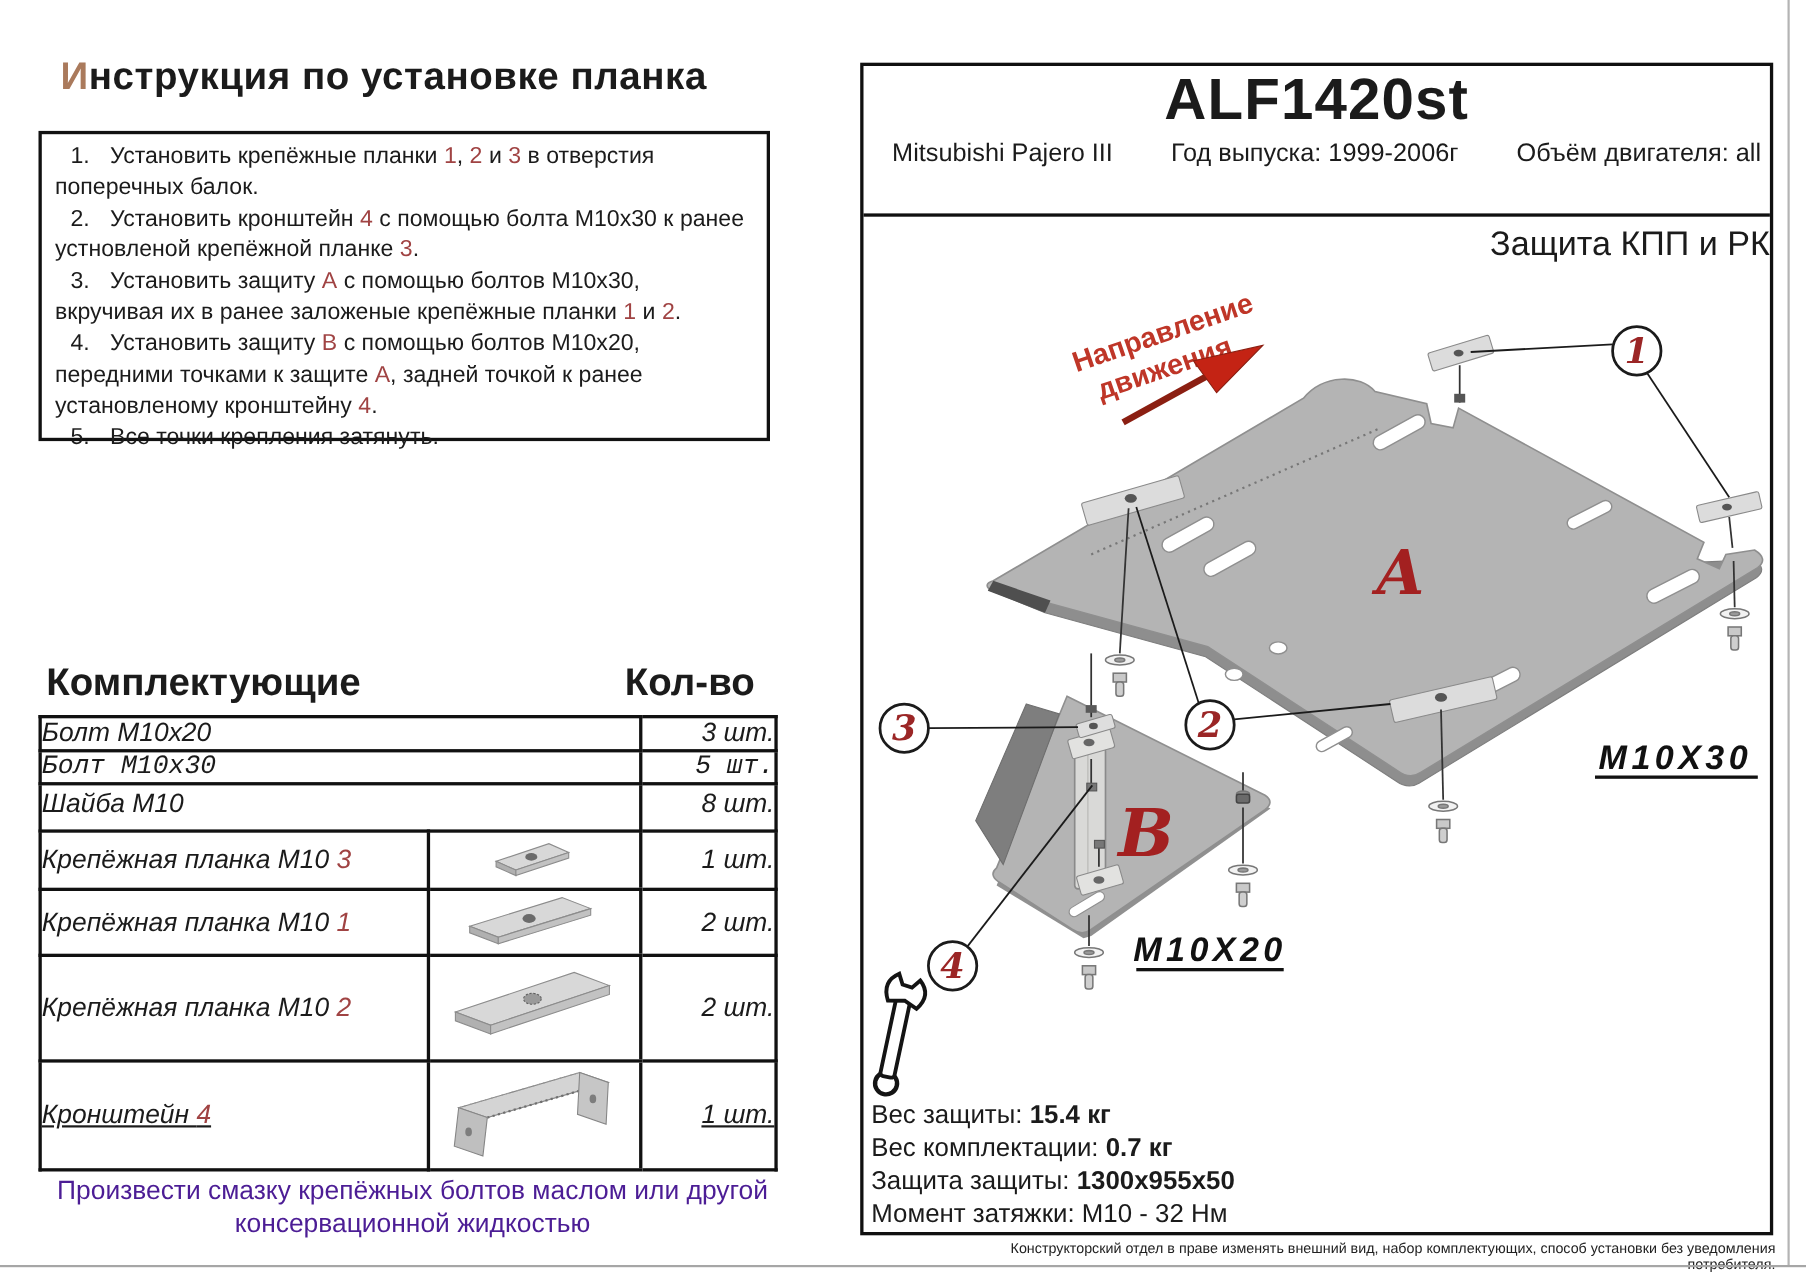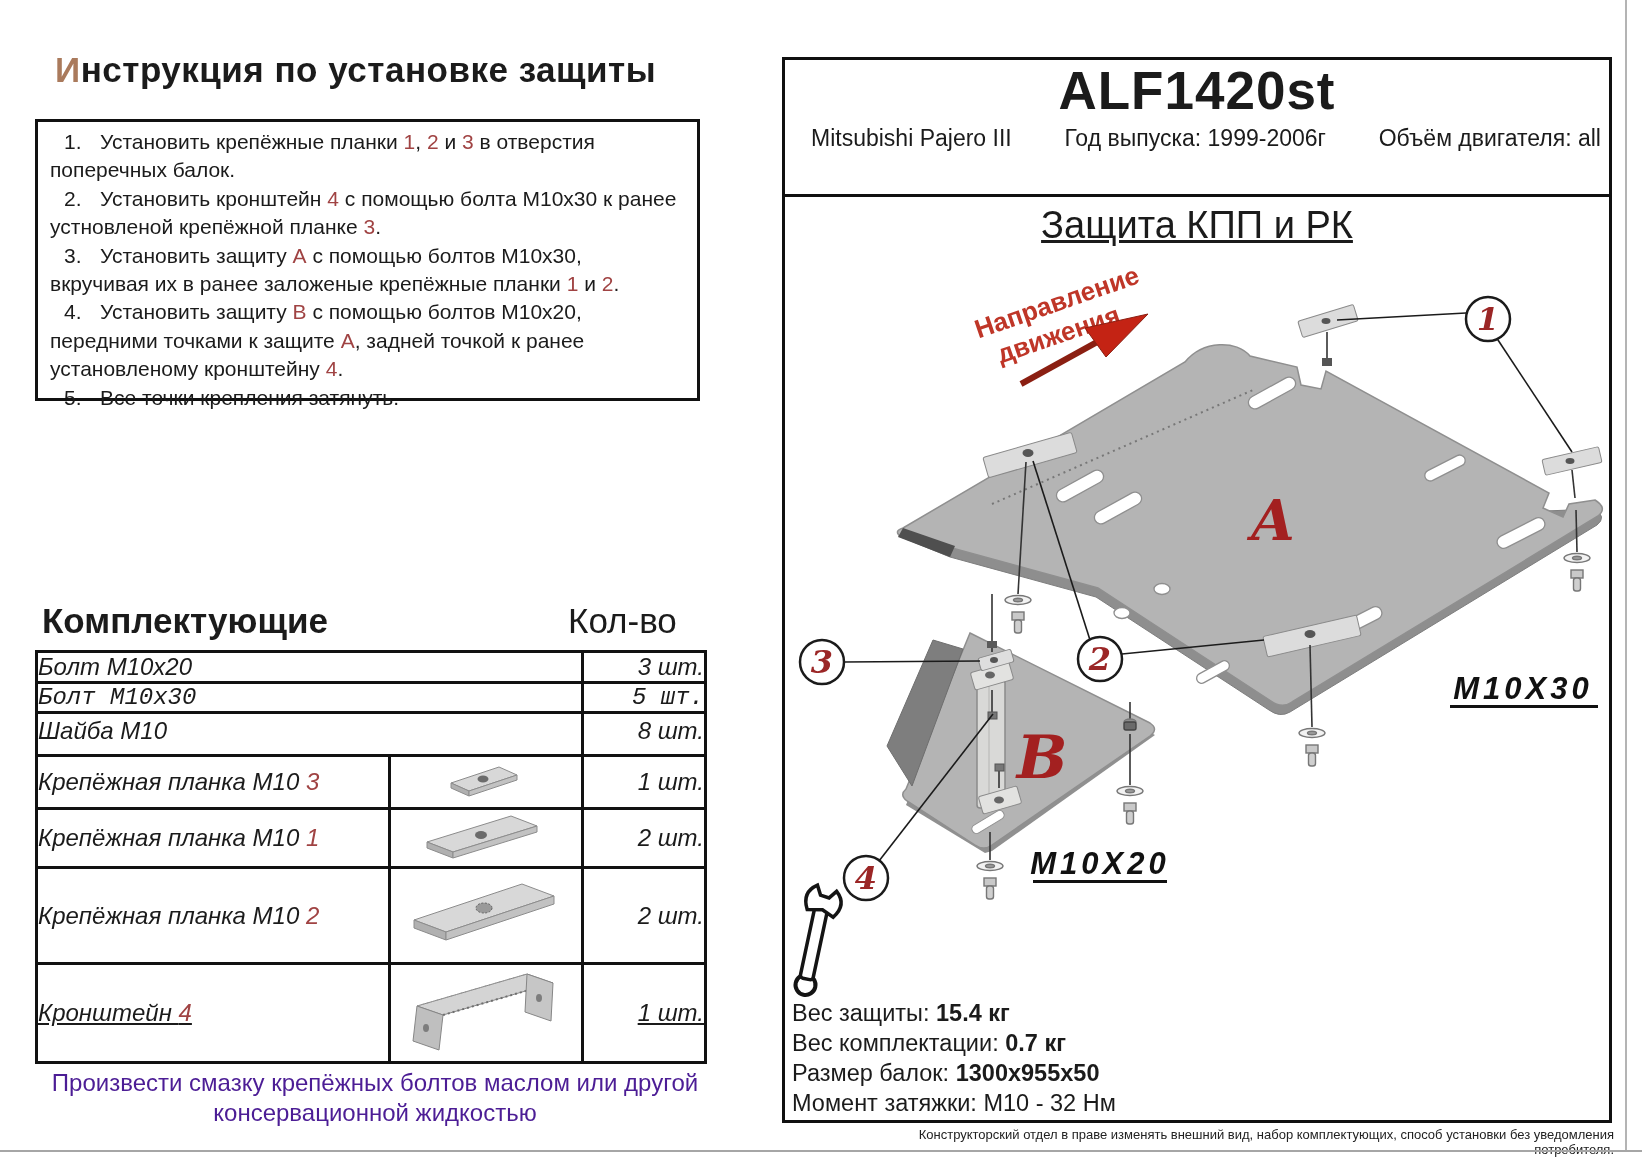--- a/index.html
+++ b/index.html
@@ -11,61 +11,61 @@
   .doc-title{left:55px;top:50px;font-size:35px;font-weight:600;letter-spacing:.5px;margin:0;}
   .doc-title .accent{color:#aa7a5c;}
 
   .instr-box{left:35px;top:119px;width:665px;height:282px;border:3px solid #111;
              box-sizing:border-box;padding:6px 14px 0 12px;font-size:21px;line-height:28.4px;}
   .ins{margin:0;text-indent:14px;}
   .inum{display:inline-block;min-width:36px;text-indent:0;}
   .rnum,.red{color:#a04343;}
 
   .parts-head-name{left:42px;top:601px;font-size:35px;font-weight:bold;margin:0;}
-  .parts-head-qty{left:568px;top:601px;font-size:35px;font-weight:normal;margin:0;}
+  .parts-head-qty{left:568px;top:601px;font-size:35px;font-weight:bold;margin:0;}
 
   table.parts{position:absolute;left:35px;top:650px;width:672px;border-collapse:collapse;}
   table.parts td{border:3px solid #111;font-style:italic;font-size:24px;padding:0;}
   td.cname{padding-left:13px;vertical-align:middle;}
   td.cimg{width:190px;text-align:center;vertical-align:middle;border-left:none!important;border-right:none!important;}
   td.cqty{width:120px;text-align:right;padding-right:26px;vertical-align:middle;}
   tr.r1 td{height:25px;} tr.r2 td{height:27px;font-family:Liberation Mono, monospace;} tr.r3 td{height:37px;vertical-align:top;padding-top:3px;margin-left:17px;}
   tr.r4 td{height:50px;} tr.r5 td{height:56px;} tr.r6 td{height:93px;} tr.r7 td{height:96px;text-decoration:underline;}
   td.cimg{vertical-align:middle;}
   .note-red{left:35px;top:1064px;width:672px;text-align:center;font-size:24px;line-height:30px;
             color:#4c1d95;margin:4px;}
 
   
   .main-box{left:782px;top:57px;width:830px;height:1066px;border:3px solid #101010;box-sizing:border-box;}
   .hdr{height:128px;border-bottom:3px solid #101010;box-sizing:content-box;}
   .hdr-code{margin:6px 0 0 0;text-align:center;font-size:53px;font-weight:bold;line-height:50px;letter-spacing:1px;}
   .hdr-sub{display:flex;justify-content:space-between;align-items:baseline;
            padding:9px 8px 0 26px;font-size:23px;}
-  .drawing-title{margin:7px 0 0 0;text-align:center;font-size:38px;text-decoration:underline;}
+  .drawing-title{margin:7px 0 0 0;text-align:right;font-size:31px;}
 
   .specs{left:792px;top:998px;font-size:23.5px;line-height:30px;}
   .specs b{font-weight:bold;}
   .footer-note{right:28px;top:1127px;width:760px;text-align:right;font-size:13px;color:#222;}
 
   .scan-hline{left:0;top:1150px;width:1642px;height:2px;background:#a6a6a6;}
   .scan-vline{left:1625px;top:0;width:2px;height:1150px;background:#b4b4b4;}
 
   
   svg text{font-family:"Liberation Sans",sans-serif;}
   .svg-callout{font-family:"DejaVu Serif",serif;font-style:italic;font-weight:bold;font-size:32px;fill:#9b2626;}
   .svg-letter{font-family:"DejaVu Serif",serif;font-style:italic;font-weight:bold;fill:#a32020;}
   .svg-boltlabel{font-style:italic;font-weight:bold;font-size:31px;letter-spacing:4px;fill:#111;}
   .svg-dir{font-size:26px;font-weight:600;fill:#bf3628;}
   .pline{stroke:#1b1b1b;stroke-width:1.6;}
   .axis{stroke:#333;stroke-width:1.6;}
 </style>
 </head>
 <body>
 
-<h1 class="abs doc-title"><span class="accent">И</span><span>нструкция по установке защиты</span></h1>
+<h1 class="abs doc-title"><span class="accent">И</span><span>нструкция по установке планка</span></h1>
 
 <div class="abs instr-box">
   <p class="ins"><span class="inum">1.</span><span><span>Установить крепёжные планки </span><span class="red">1</span><span>, </span><span class="red">2</span><span> и </span><span class="red">3</span><span> в отверстия поперечных балок.</span></span></p>
   <p class="ins"><span class="inum">2.</span><span><span>Установить кронштейн </span><span class="red">4</span><span> с помощью болта М10х30 к ранее устновленой крепёжной планке </span><span class="red">3</span><span>.</span></span></p>
   <p class="ins"><span class="inum">3.</span><span><span>Установить защиту </span><span class="red">А</span><span> с помощью болтов М10х30, вкручивая их в ранее заложеные крепёжные планки </span><span class="red">1</span><span> и </span><span class="red">2</span><span>.</span></span></p>
   <p class="ins"><span class="inum">4.</span><span><span>Установить защиту </span><span class="red">В</span><span> с помощью болтов М10х20, передними точками к защите </span><span class="red">А</span><span>, задней точкой к ранее установленому кронштейну </span><span class="red">4</span><span>.</span></span></p>
   <p class="ins"><span class="inum">5.</span><span><span>Все точки крепления затянуть.</span></span></p>
 </div>
 
 <h2 class="abs parts-head-name">Комплектующие</h2>
@@ -313,20 +313,20 @@
   <g transform="rotate(12 815 945)">
     <circle cx="814" cy="986" r="10" fill="#fff" stroke="#141414" stroke-width="4"></circle>
     <rect x="807" y="908" width="13" height="72" rx="3" fill="#fff" stroke="#141414" stroke-width="3.5"></rect>
     <path d="M800,912 q-9,-16 5,-26 l5,9 9,1 6,-8 q13,11 2,26 l-12,-5 z" fill="#fff" stroke="#141414" stroke-width="3.5"></path>
   </g>
 </svg>
 
 <div class="abs specs">
   <div><span>Вес защиты: </span><b>15.4 кг</b></div>
   <div><span>Вес комплектации: </span><b>0.7 кг</b></div>
-  <div><span>Размер балок: </span><b>1300x955x50</b></div>
+  <div><span>Защита защиты: </span><b>1300x955x50</b></div>
   <div><span>Момент затяжки:  </span><span>М10 - 32 Нм</span></div>
 </div>
 
 <div class="abs footer-note">Конструкторский отдел в праве изменять внешний вид, набор комплектующих, способ установки без уведомления потребителя.</div>
 
 <div class="abs scan-hline"></div>
 <div class="abs scan-vline"></div>
 
 </body></html>

